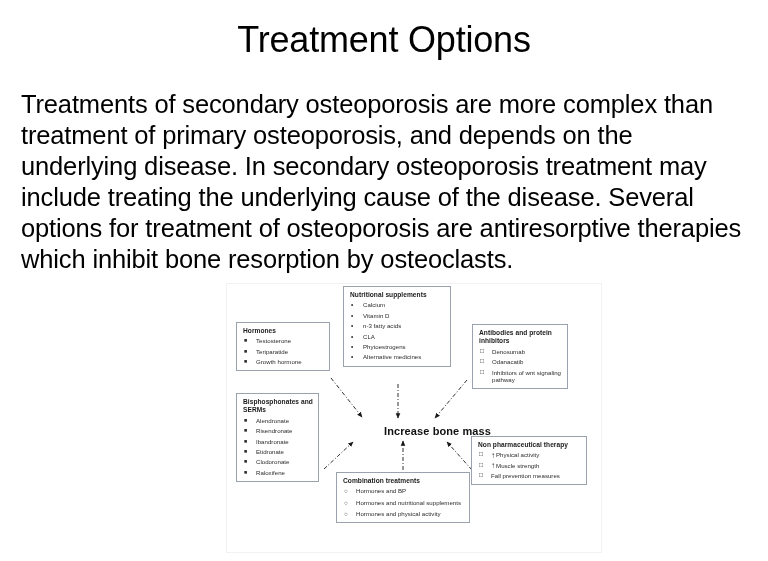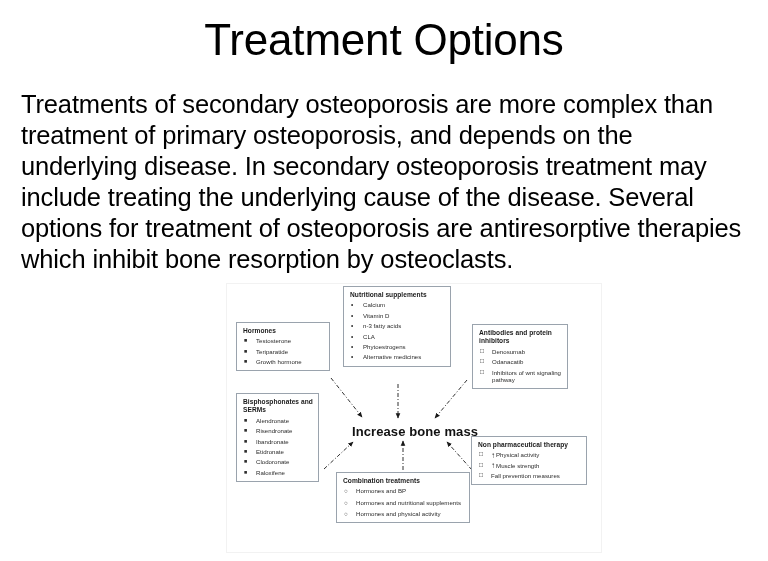--- a/index.html
+++ b/index.html
@@ -17,21 +17,21 @@
     color: #000000;
   }
 
   
   #slide-title {
     position: absolute;
     left: 0;
     top: 20px;
     width: 768px;
     text-align: center;
-    font-size: 44px;
+    font-size: 36px;
     line-height: 40px;
     font-weight: normal;
     color: #000;
     letter-spacing: -0.2px;
   }
 
   
   #slide-body {
     position: absolute;
     left: 21px;
@@ -112,22 +112,22 @@
   #box-bisphosphonates     { left: 9px;   top: 109px; width: 83px; }
   #box-combination         { left: 109px; top: 188px; width: 134px; }
   #box-nonpharma           { left: 244px; top: 152px; width: 116px; }
 
   
   #center-label {
     position: absolute;
     left: 112px;
     top: 143px;
     width: 152px;
-    text-align: center;
-    font-size: 13px;
+    text-align: right;
+    font-size: 11px;
     font-weight: bold;
     line-height: 9px;
     color: #111111;
     letter-spacing: 0.1px;
   }
 
   
   #arrows {
     position: absolute;
     left: 0; top: 0;

